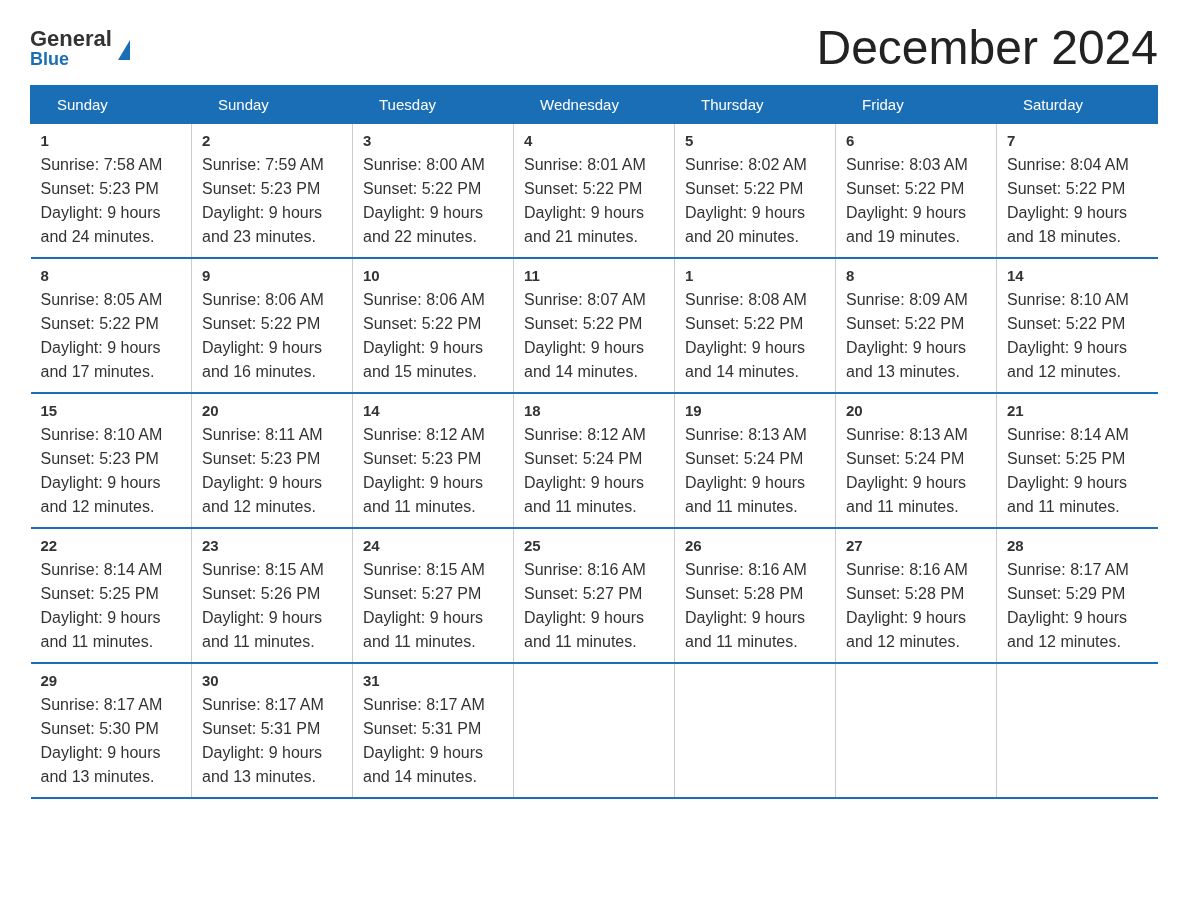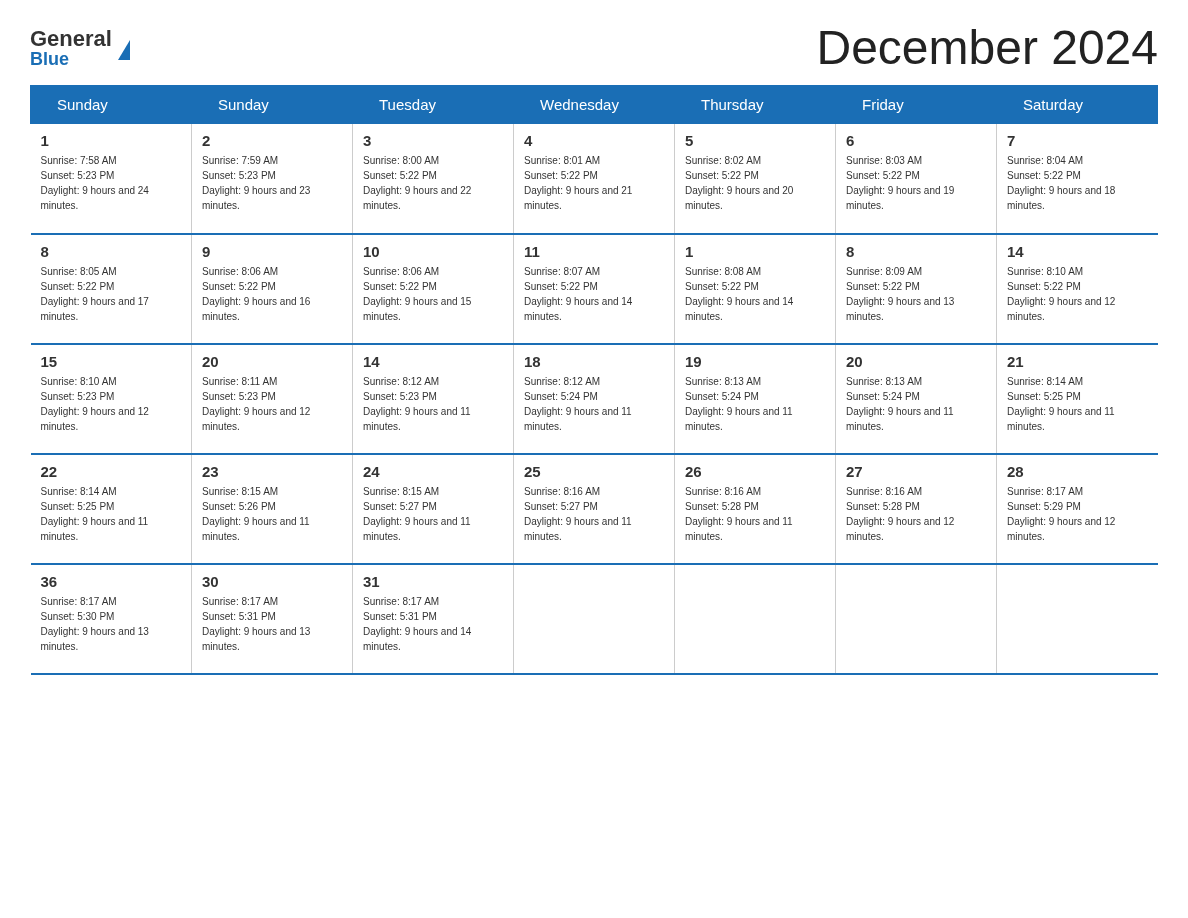--- a/index.html
+++ b/index.html
@@ -89,21 +89,21 @@
     .calendar tbody td:last-child {
       border-right: none;
     }
     .day-number {
       font-size: 15px;
       font-weight: bold;
       margin-bottom: 4px;
       display: block;
     }
     .day-info {
-      font-size: 10px;
+      font-size: 16px;
       line-height: 1.5;
       color: #333;
     }
     .empty-cell {
       background: #fff;
     }
   </style>
 </head>
 <body>
 
@@ -248,21 +248,21 @@
           <span class="day-number">27</span>
 <div class="day-info">Sunrise: 8:16 AM<br>Sunset: 5:28 PM<br>Daylight: 9 hours and 12 minutes.</div>
         </td>
         <td>
           <span class="day-number">28</span>
 <div class="day-info">Sunrise: 8:17 AM<br>Sunset: 5:29 PM<br>Daylight: 9 hours and 12 minutes.</div>
         </td>
       </tr>
       <tr>
         <td>
-          <span class="day-number">36</span>
+          <span class="day-number">29</span>
 <div class="day-info">Sunrise: 8:17 AM<br>Sunset: 5:30 PM<br>Daylight: 9 hours and 13 minutes.</div>
         </td>
         <td>
           <span class="day-number">30</span>
 <div class="day-info">Sunrise: 8:17 AM<br>Sunset: 5:31 PM<br>Daylight: 9 hours and 13 minutes.</div>
         </td>
         <td>
           <span class="day-number">31</span>
 <div class="day-info">Sunrise: 8:17 AM<br>Sunset: 5:31 PM<br>Daylight: 9 hours and 14 minutes.</div>
         </td>

